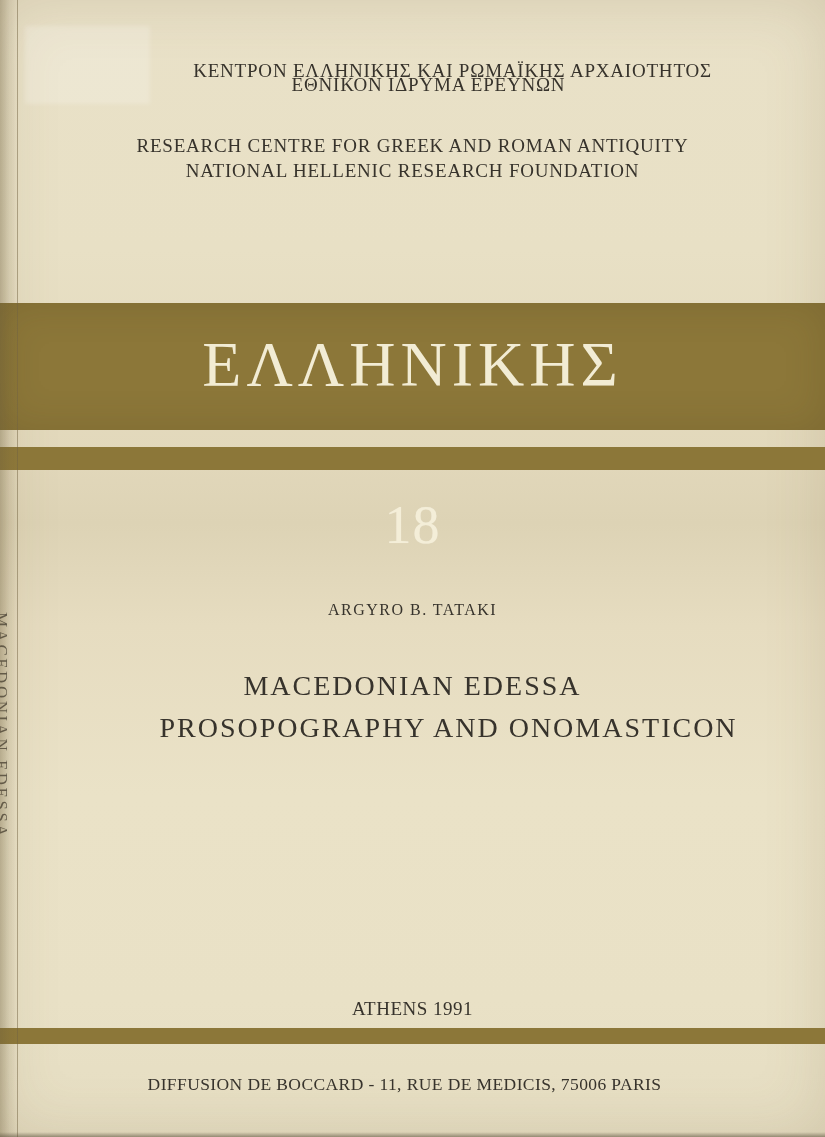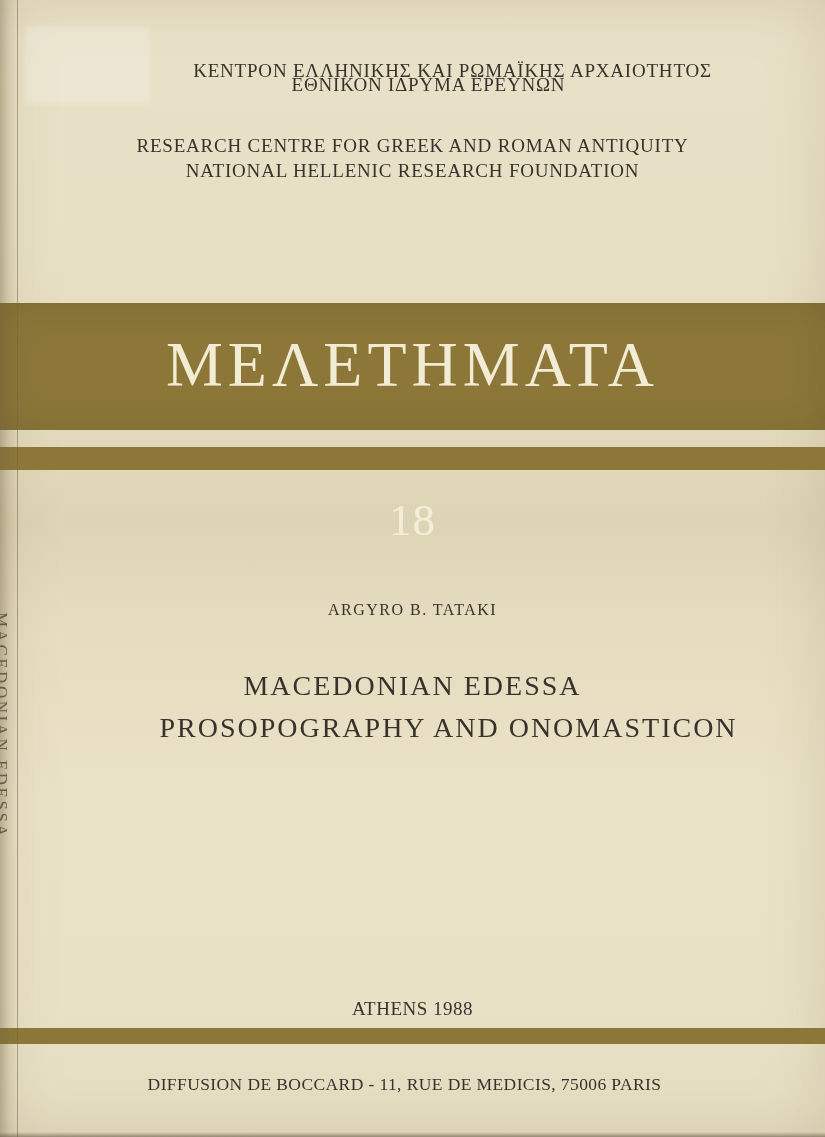--- a/index.html
+++ b/index.html
@@ -33,21 +33,21 @@
   .en2{top:160px;text-align:center;}
   
   .band-big{position:absolute;left:0;width:100%;top:303px;height:127px;
     background:#8c7739;box-shadow:inset 0 0 40px rgba(60,48,20,.18);}
   .band-big .series{
     position:absolute;left:0;width:100%;top:50%;transform:translateY(-53%);
     text-align:center;color:#f2ecd4;font-size:64px;letter-spacing:5px;
     font-weight:400;}
   .band-small{position:absolute;left:0;width:100%;top:447px;height:23px;background:#8c7739;}
   .band-bottom{position:absolute;left:0;width:100%;top:1028px;height:16px;background:#8c7739;}
-  .series-number{top:494px;font-size:45px;color:#f4eed8;letter-spacing:1px;
+  .series-number{top:494px;font-size:54px;color:#f4eed8;letter-spacing:1px;
     text-shadow:0 0 1px rgba(255,255,255,.35);}
   .author{top:601px;font-size:16px;letter-spacing:1.5px;}
   .title1{top:670px;font-size:28px;letter-spacing:2px;}
   .title2{top:712px;font-size:28px;letter-spacing:2px;padding-left:36px;}
   .imprint{top:998px;font-size:19px;letter-spacing:.5px;}
   .distributor{top:1074px;font-size:17.5px;letter-spacing:.4px;transform:translateX(-8px);}
   
   .spine-text{
     position:absolute;left:-11px;top:612px;height:270px;width:22px;
     writing-mode:vertical-rl;
@@ -60,32 +60,32 @@
 <div class="cover">
 
   <div class="light-patch"></div>
 
   <div class="ln inst gr1">ΚΕΝΤΡΟΝ ΕΛΛΗΝΙΚΗΣ ΚΑΙ ΡΩΜΑΪΚΗΣ ΑΡΧΑΙΟΤΗΤΟΣ</div>
   <div class="ln inst gr2">ΕΘΝΙΚΟΝ ΙΔΡΥΜΑ ΕΡΕΥΝΩΝ</div>
   <div class="ln inst en1">RESEARCH CENTRE FOR GREEK AND ROMAN ANTIQUITY</div>
   <div class="ln inst en2">NATIONAL HELLENIC RESEARCH FOUNDATION</div>
 
   <div class="band-big">
-    <div class="series">ΜΕΛΕΤΗΜΑΤΑ</div>
+    <div class="series">ΕΛΛΗΝΙΚΗΣ</div>
   </div>
   <div class="band-small"></div>
 
   <div class="ln series-number">18</div>
 
   <div class="ln author">ARGYRO B. TATAKI</div>
 
   <div class="ln title1">MACEDONIAN EDESSA</div>
   <div class="ln title2">PROSOPOGRAPHY AND ONOMASTICON</div>
 
-  <div class="ln imprint">ATHENS 1988</div>
+  <div class="ln imprint">ATHENS 1991</div>
 
   <div class="band-bottom"></div>
 
   <div class="ln distributor">DIFFUSION DE BOCCARD - 11, RUE DE MEDICIS, 75006 PARIS</div>
 
   <div class="spine-text">MACEDONIAN EDESSA</div>
 
   <div class="spine-shade"></div>
   <div class="edge-bottom"></div>
 </div>

